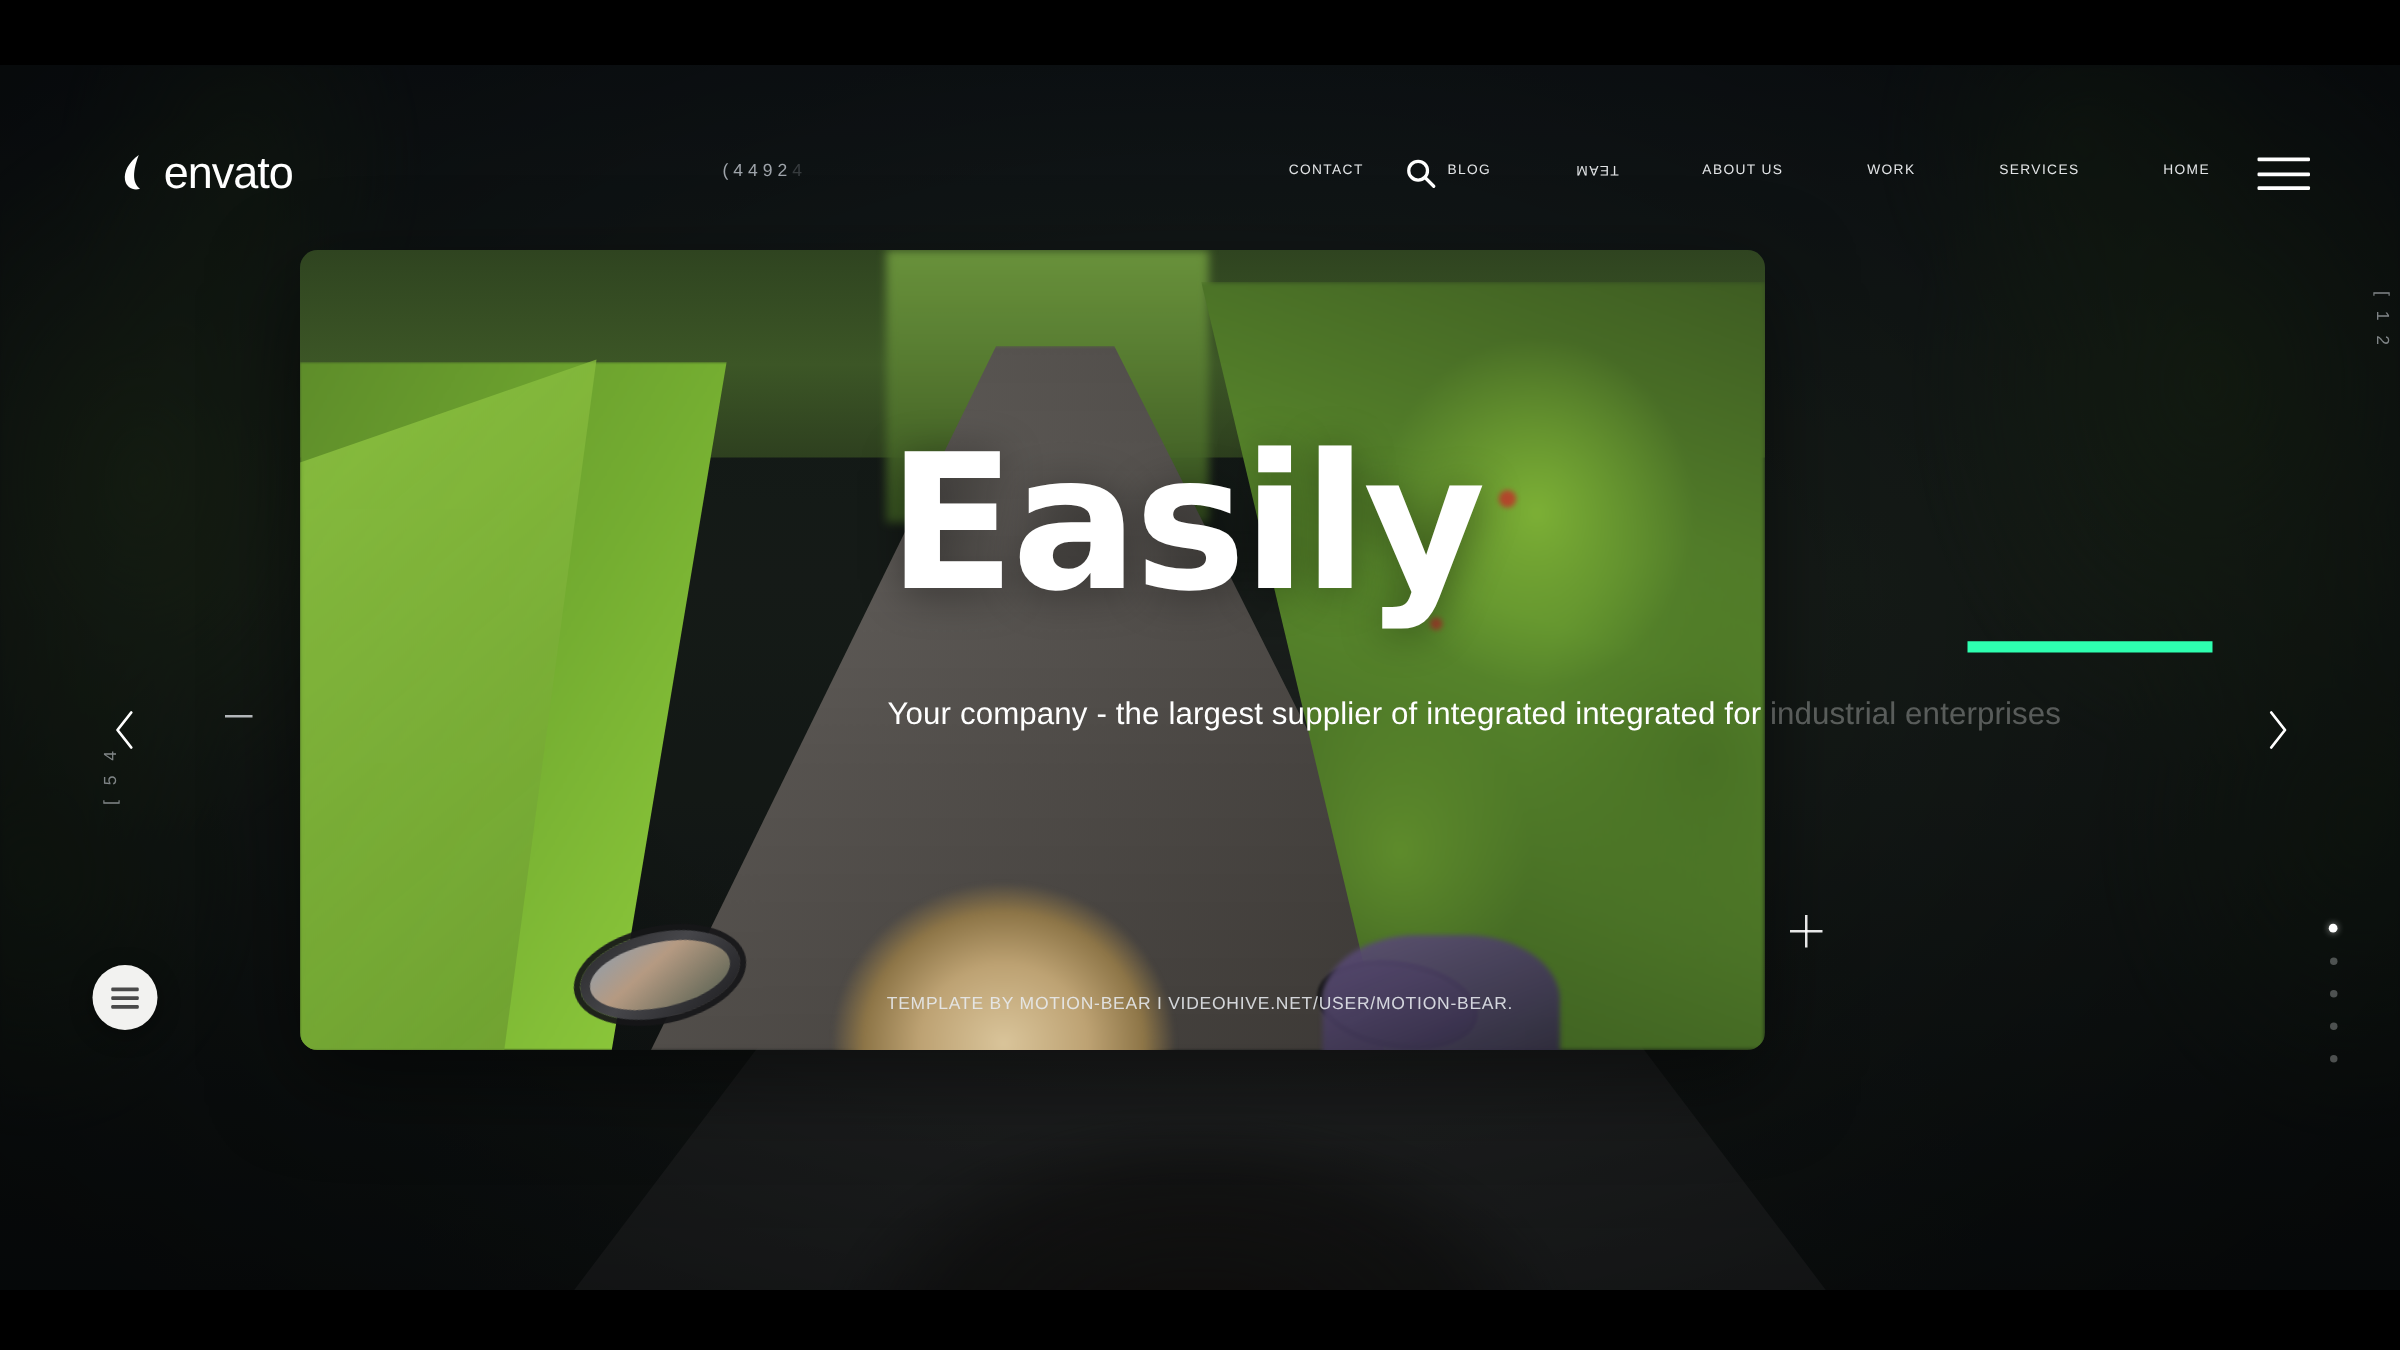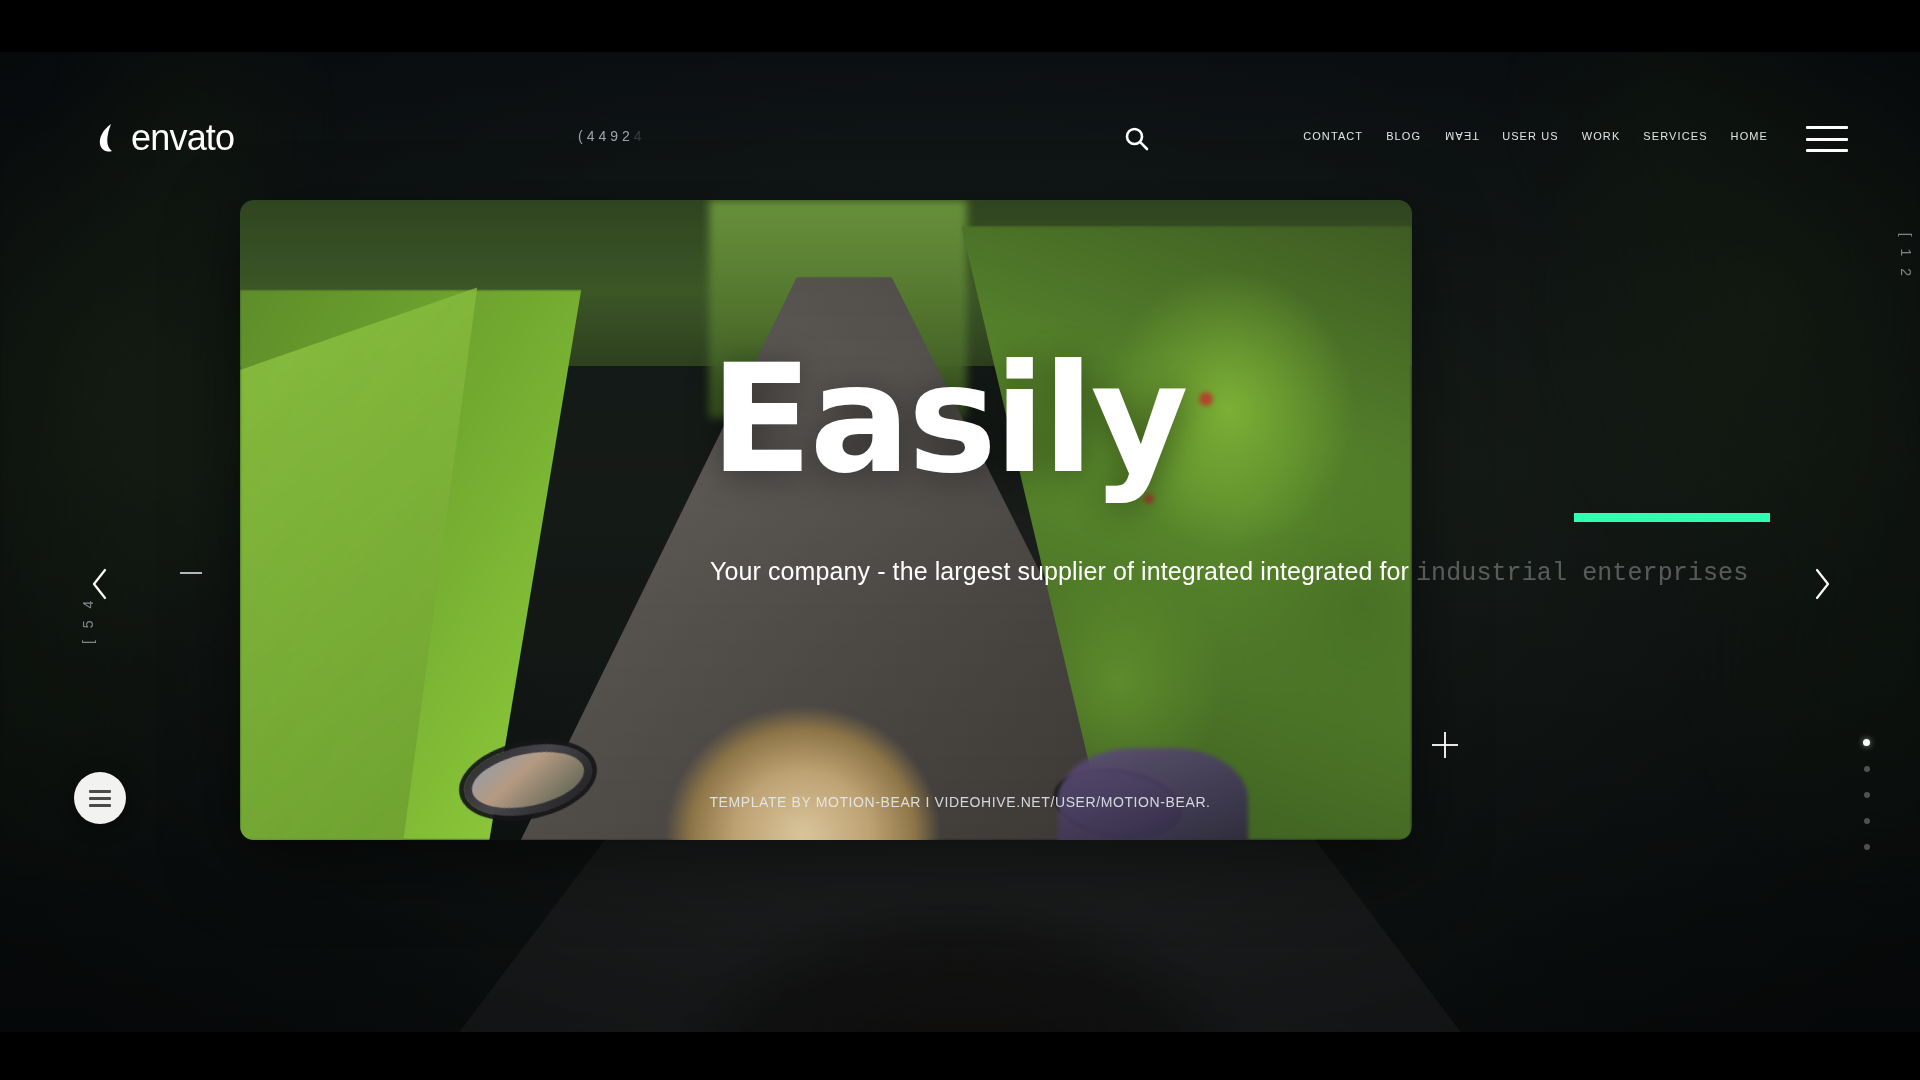--- a/index.html
+++ b/index.html
@@ -90,21 +90,21 @@
   }
   .counter .fade { color:rgba(200,206,214,.22); }
 
   .search-btn {
     position:absolute; left:1122px; top:72px;
     width:30px; height:30px; cursor:pointer;
   }
 
   .nav {
     position:absolute; right:152px; top:78px;
-    display:flex; align-items:center; gap:23px;
+    display:flex; align-items:center; gap:67px;
   }
   .nav-item {
     font-size:11px; letter-spacing:1.1px; font-weight:400;
     color:rgba(244,246,248,.92); cursor:pointer; white-space:nowrap;
   }
   .nav-item.mirrored { transform:scaleY(-1) scaleX(-1); display:inline-block; }
 
   .burger-top {
     position:absolute; right:72px; top:74px;
     width:42px; height:26px; cursor:pointer;
@@ -203,21 +203,21 @@
   }
   .hero .l2 { font-size:150px; letter-spacing:-3px; }
   .accent-bar {
     margin-left:auto; margin-top:26px;
     width:196px; height:9px; background:#2EFFB0;
   }
   .hero p {
     margin-top:32px; font-size:25px; font-weight:400;
     color:#fff; line-height:1.36; letter-spacing:.1px;
   }
-  .hero p .dim { color:rgba(255,255,255,.30);font-family:Liberation Mono, monospace; }
+  .hero p .dim { color:rgba(255,255,255,.30); }
 
   
   .rot-label {
     position:absolute; z-index:25; font-size:14px; letter-spacing:4px;
     color:rgba(210,216,222,.58); white-space:nowrap;
   }
   .rot-right { right:6px; top:228px; transform:rotate(90deg); transform-origin:right top; }
   .rot-left { left:96px; bottom:388px; transform:rotate(-90deg); transform-origin:left bottom; }
 
   
@@ -288,21 +288,21 @@
       <svg width="30" height="30" viewBox="0 0 30 30">
         <circle cx="12.5" cy="12.5" r="7.5" fill="none" stroke="#ffffff" stroke-width="2.6"></circle>
         <line x1="18.2" y1="18.2" x2="25" y2="25" stroke="#ffffff" stroke-width="2.6" stroke-linecap="round"></line>
       </svg>
     </div>
 
     <div class="nav">
       <span class="nav-item">CONTACT</span>
       <span class="nav-item">BLOG</span>
       <span class="nav-item mirrored">TEAM</span>
-      <span class="nav-item">USER US</span>
+      <span class="nav-item">ABOUT US</span>
       <span class="nav-item">WORK</span>
       <span class="nav-item">SERVICES</span>
       <span class="nav-item">HOME</span>
     </div>
 
     <div class="burger-top">
       <i></i>
       <i></i>
       <i></i>
     </div>

